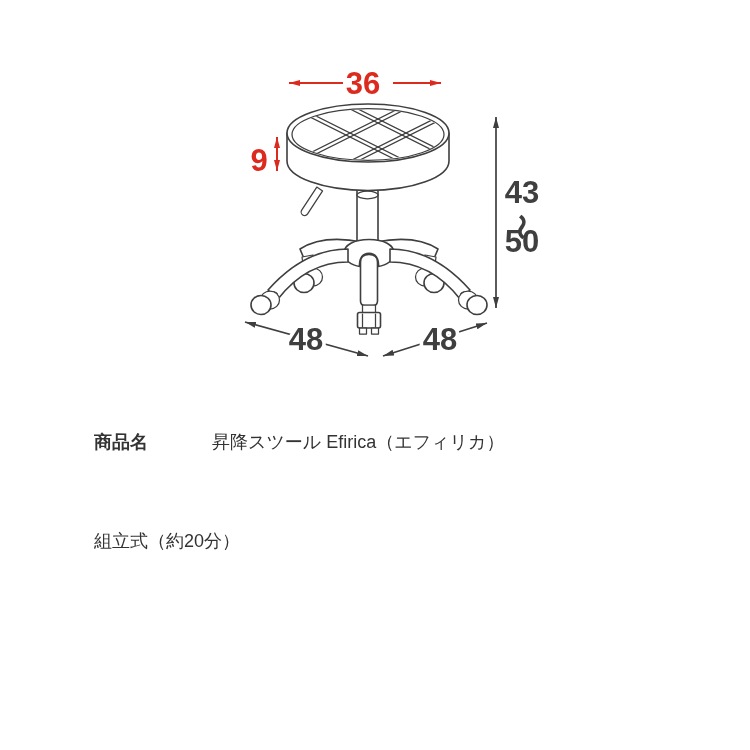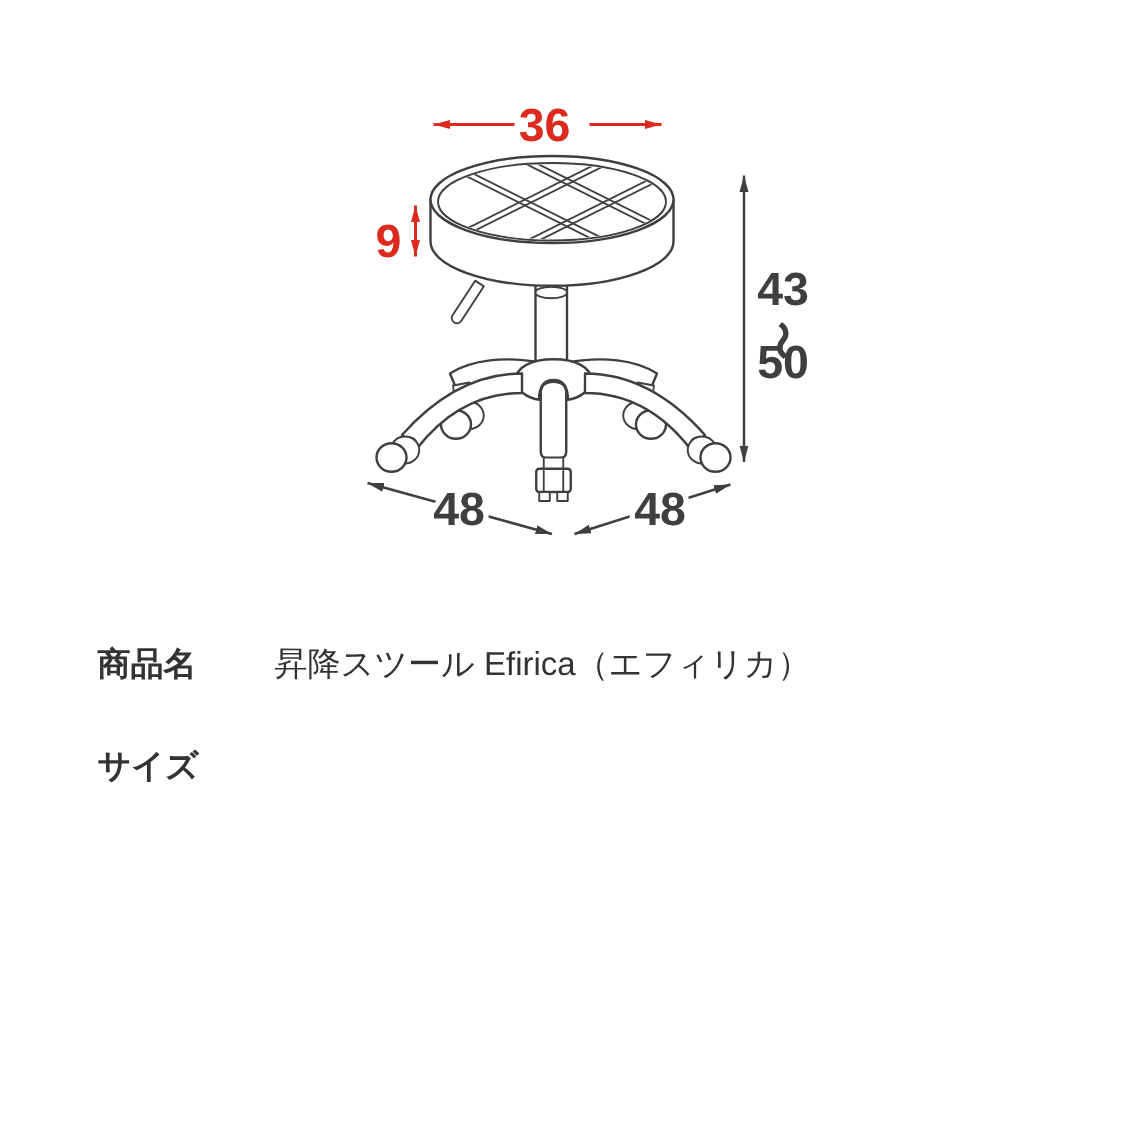--- a/index.html
+++ b/index.html
@@ -26,21 +26,21 @@
   .dk{fill:var(--line);stroke:none;}
   .fill-line{fill:var(--line);}
   .fill-accent{fill:var(--accent-red);}
   .dim-line{stroke:var(--line);stroke-width:1.7;fill:none;}
   .dim-line-red{stroke:var(--accent-red);stroke-width:2;fill:none;}
   .dim-text{font-size:31px;font-weight:bold;fill:var(--line);}
   .dim-text-red{font-size:31px;font-weight:bold;fill:var(--accent-red);}
   .halo{paint-order:stroke;stroke:#fff;stroke-width:7px;stroke-linejoin:round;}
 
   
-  .spec{margin:6px 0 0 65px;font-size:22px;line-height:37px;}
+  .spec{margin:6px 0 0 94px;font-size:18px;line-height:37px;}
   .spec-row{display:flex;margin-bottom:31px;}
   .spec-label{width:118px;flex-shrink:0;font-weight:bold;}
   .spec-value{white-space:pre-line;max-width:540px;}
 </style>
 </head>
 <body>
 
 <div class="diagram-wrap">
   <svg width="750" height="418" viewBox="0 0 750 418">
     <defs>
@@ -162,17 +162,17 @@
     </g>
   </svg>
 </div>
 
 <div class="spec">
   <div class="spec-row">
     <div class="spec-label">商品名</div>
     <div class="spec-value">昇降スツール Efirica（エフィリカ）</div>
   </div>
   <div class="spec-row">
-    <div class="spec-label">サイズ</div>
   </div>
   <div class="spec-row">
+    <div class="spec-value">組立式（約20分）</div>
   </div>
 </div>
 
 </body></html>

